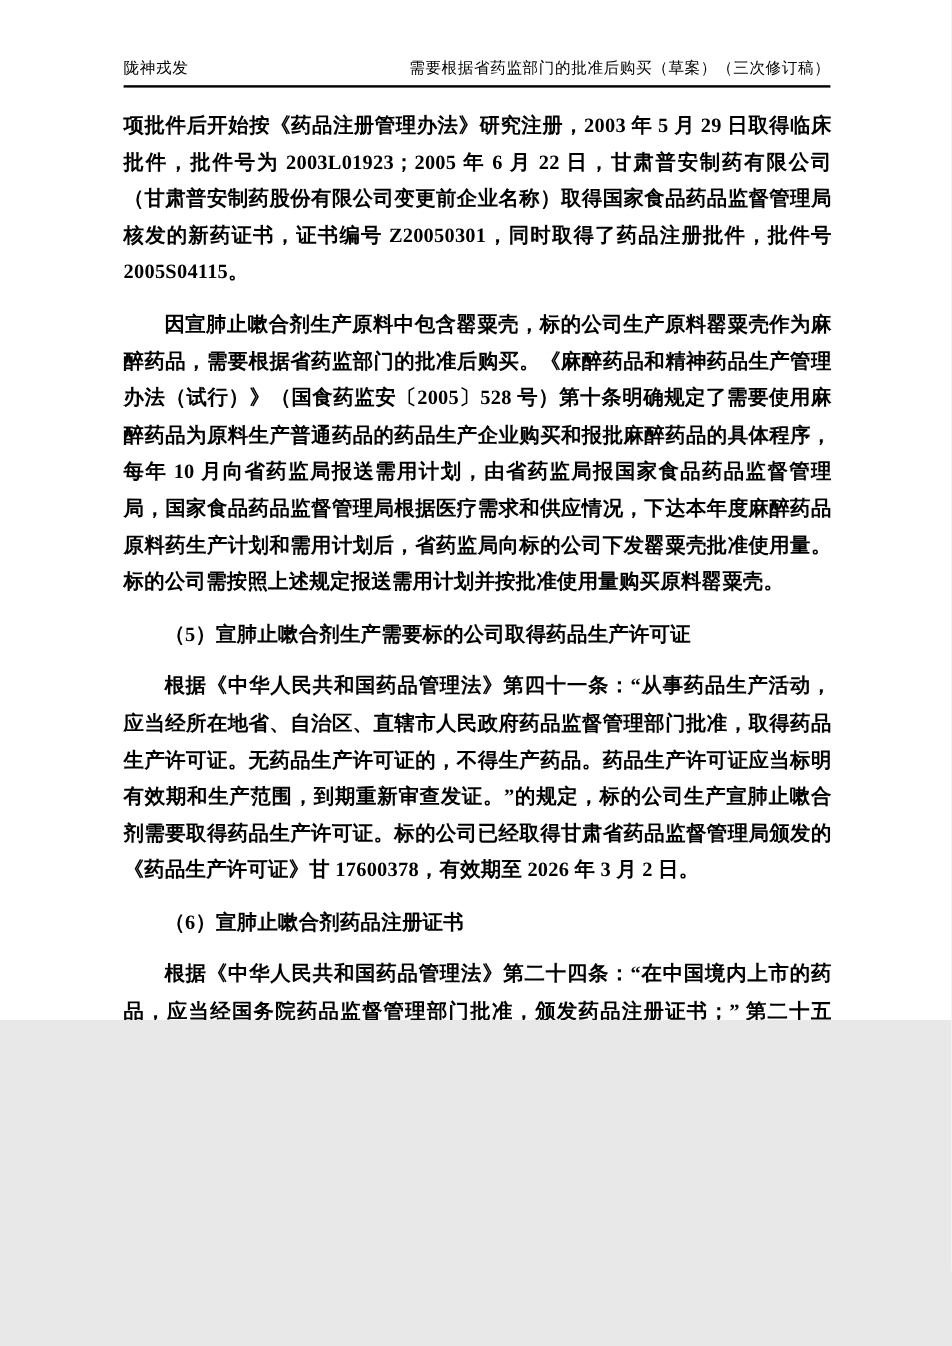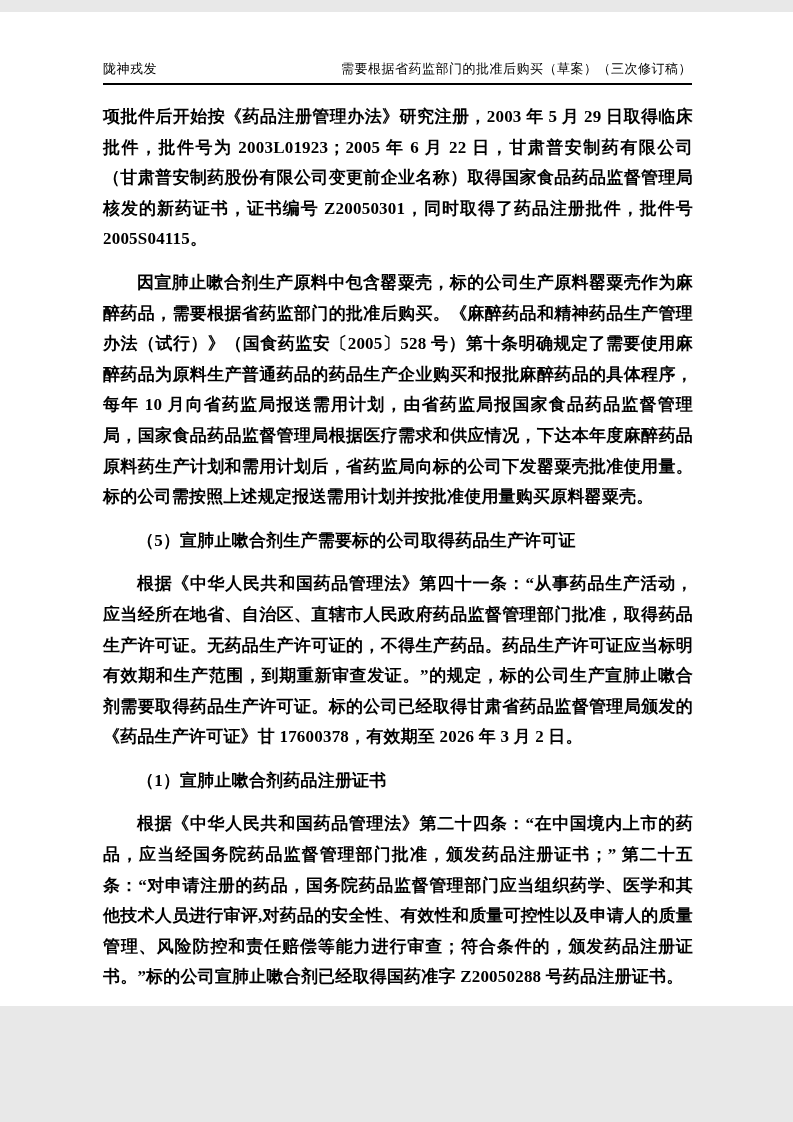--- a/index.html
+++ b/index.html
@@ -1,22 +1,22 @@
 <!DOCTYPE html>
 <html><head>
 <meta charset="utf-8">
 <style>
   * { margin: 0; padding: 0; box-sizing: border-box; }
   html, body { background: #e8e8e8; }
   body { font-family: "Liberation Serif", serif; }
   .page {
     position: relative;
     width: 793px;
-    height: 994px;
-    margin: 12px auto;
+    height: 850px;
+    margin: 0 auto;
     background: #ffffff;
     color: #000000;
     overflow: hidden;
   }
   .header {
     position: absolute;
     left: 103px;
     right: 101px;
     top: 48px;
     display: flex;
@@ -59,18 +59,18 @@
   <div class="header">
     <span>陇神戎发</span>
     <span>需要根据省药监部门的批准后购买（草案）（三次修订稿）</span>
   </div>
 
   <div class="content">
       <p class="block paragraph-continuation">项批件后开始按《药品注册管理办法》研究注册，2003 年 5 月 29 日取得临床批件，批件号为 2003L01923；2005 年 6 月 22 日，甘肃普安制药有限公司（甘肃普安制药股份有限公司变更前企业名称）取得国家食品药品监督管理局核发的新药证书，证书编号 Z20050301，同时取得了药品注册批件，批件号 2005S04115。</p>
       <p class="block paragraph">因宣肺止嗽合剂生产原料中包含罂粟壳，标的公司生产原料罂粟壳作为麻醉药品，需要根据省药监部门的批准后购买。《麻醉药品和精神药品生产管理办法（试行）》（国食药监安〔2005〕528 号）第十条明确规定了需要使用麻醉药品为原料生产普通药品的药品生产企业购买和报批麻醉药品的具体程序，每年 10 月向省药监局报送需用计划，由省药监局报国家食品药品监督管理局，国家食品药品监督管理局根据医疗需求和供应情况，下达本年度麻醉药品原料药生产计划和需用计划后，省药监局向标的公司下发罂粟壳批准使用量。标的公司需按照上述规定报送需用计划并按批准使用量购买原料罂粟壳。</p>
       <p class="block heading">（5）宣肺止嗽合剂生产需要标的公司取得药品生产许可证</p>
       <p class="block paragraph">根据《中华人民共和国药品管理法》第四十一条：“从事药品生产活动，应当经所在地省、自治区、直辖市人民政府药品监督管理部门批准，取得药品生产许可证。无药品生产许可证的，不得生产药品。药品生产许可证应当标明有效期和生产范围，到期重新审查发证。”的规定，标的公司生产宣肺止嗽合剂需要取得药品生产许可证。标的公司已经取得甘肃省药品监督管理局颁发的《药品生产许可证》甘 17600378，有效期至 2026 年 3 月 2 日。</p>
-      <p class="block heading">（1）宣肺止嗽合剂药品注册证书</p>
+      <p class="block heading">（6）宣肺止嗽合剂药品注册证书</p>
       <p class="block paragraph">根据《中华人民共和国药品管理法》第二十四条：“在中国境内上市的药品，应当经国务院药品监督管理部门批准，颁发药品注册证书；” 第二十五条：“对申请注册的药品，国务院药品监督管理部门应当组织药学、医学和其他技术人员进行审评,对药品的安全性、有效性和质量可控性以及申请人的质量管理、风险防控和责任赔偿等能力进行审查；符合条件的，颁发药品注册证书。”标的公司宣肺止嗽合剂已经取得国药准字 Z20050288 号药品注册证书。</p>
     </div>
 
   <div class="footer">145 / 386</div>
 </div>
 
 </body></html>

